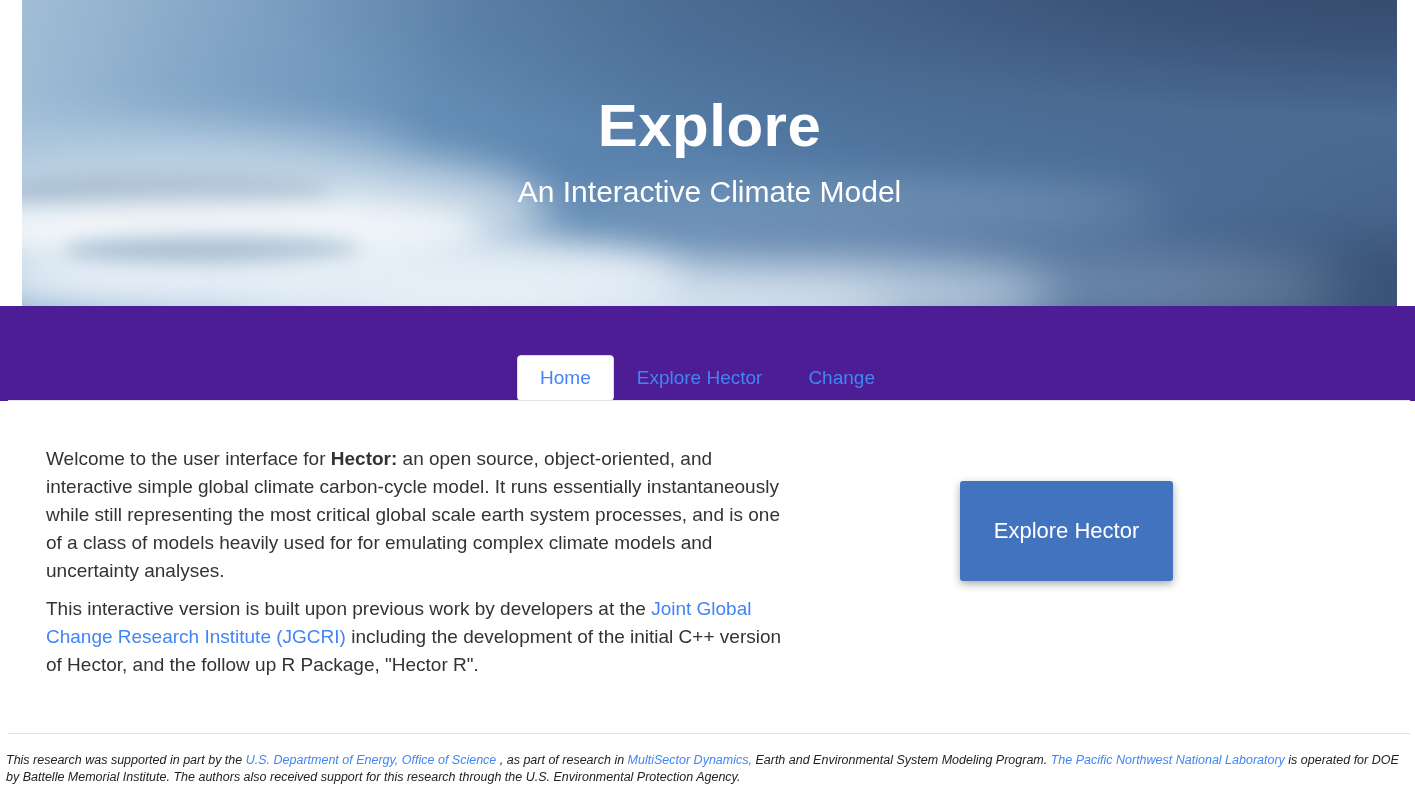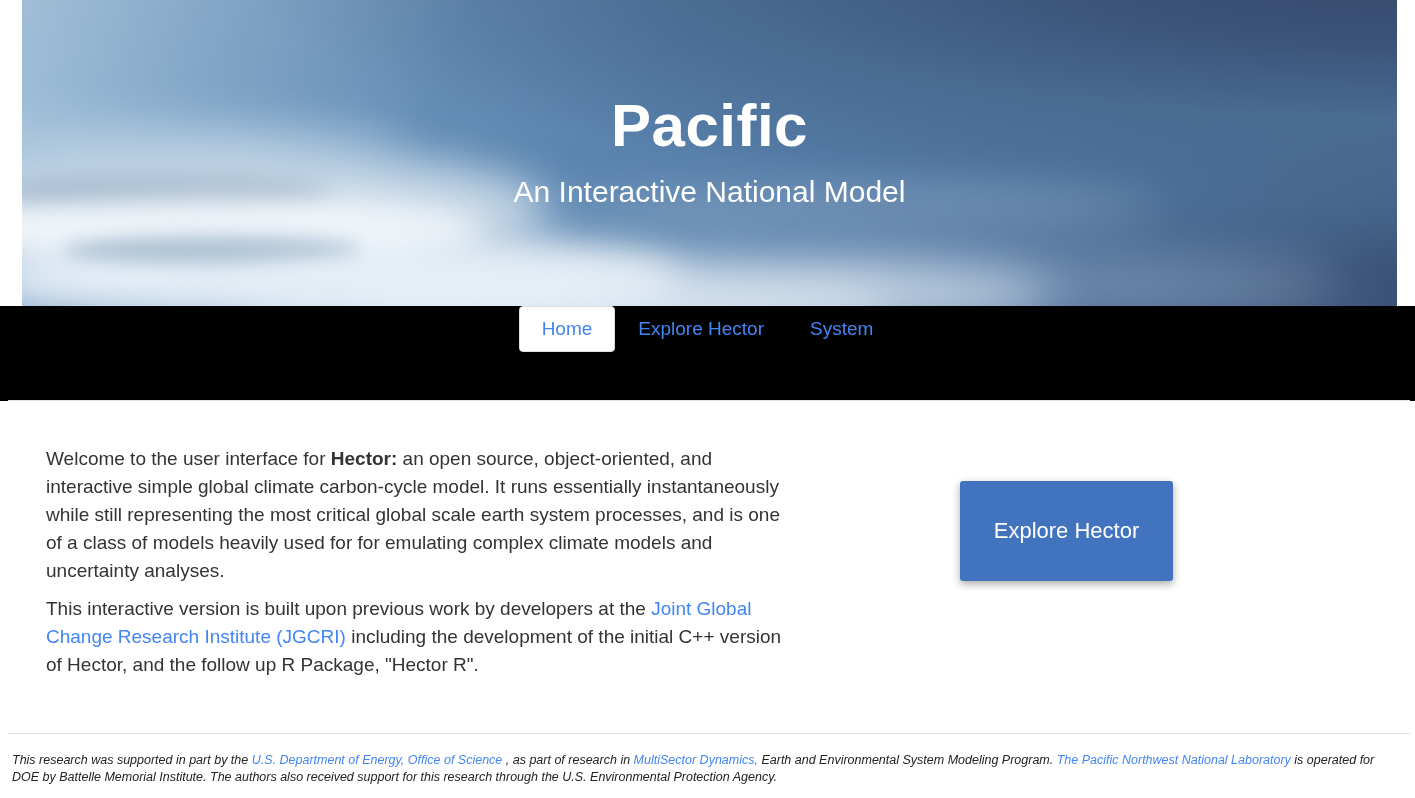--- a/index.html
+++ b/index.html
@@ -107,23 +107,23 @@
   }
 
   
   .navbar {
     position: absolute;
     left: 0;
     top: 306px;
     width: 1415px;
     height: 95px;
     display: flex;
-    align-items: flex-start;
+    align-items: flex-end;
     justify-content: center;
-    background: #000000;
+    background: #4c1d95;
   }
   .nav-list {
     display: flex;
     align-items: center;
     gap: 0px;
     list-style: none;
     margin: 0;
     padding: 0;
   }
   .nav-item {
@@ -207,21 +207,21 @@
     top: 733px;
     width: 1402px;
     height: 1px;
     background: #e3e3e3;
   }
   .footer {
     position: absolute;
     left: 0;
     top: 752px;
     width: 1415px;
-    padding: 0 12px;
+    padding: 0 6px;
   }
   .footer-text {
     margin: 0;
     font-size: 12.5px;
     line-height: 17px;
     font-style: italic;
     color: #222222;
     font-family: "Liberation Sans", sans-serif;
   }
   .footer-text .link { font-style: italic; }
@@ -236,35 +236,35 @@
     <div class="cloud c1"></div>
     <div class="cloud c5"></div>
     <div class="cloud c2"></div>
     <div class="cloud c3"></div>
     <div class="cloud c6"></div>
     <div class="cloud c4"></div>
     <div class="cloud c10"></div>
     <div class="cloud c7"></div>
   </div>
   <div class="banner-text">
-    <h1 class="banner-title">Pacific</h1>
-    <p class="banner-subtitle">An Interactive National Model</p>
+    <h1 class="banner-title">Explore</h1>
+    <p class="banner-subtitle">An Interactive Climate Model</p>
   </div>
 </div>
 
 <nav class="navbar">
   <ul class="nav-list">
     <li>
       <a class="nav-item active" href="#">Home</a>
     </li>
     <li>
       <a class="nav-item" href="#">Explore Hector</a>
     </li>
     <li>
-      <a class="nav-item" href="#">System</a>
+      <a class="nav-item" href="#">Change</a>
     </li>
   </ul>
 </nav>
 <div class="nav-divider"></div>
 
 <main class="main">
   <div class="content-left">
     <p class="para"><span>Welcome to the user interface for </span><strong>Hector:</strong><span> an open source, object-oriented, and interactive simple global climate carbon-cycle model. It runs essentially instantaneously while still representing the most critical global scale earth system processes, and is one of a class of models heavily used for for emulating complex climate models and uncertainty analyses.</span></p>
     <p class="para"><span>This interactive version is built upon previous work by developers at the </span><a class="link" href="#">Joint Global Change Research Institute (JGCRI)</a><span> including the development of the initial C++ version of Hector, and the follow up R Package, "Hector R".</span></p>
   </div>

